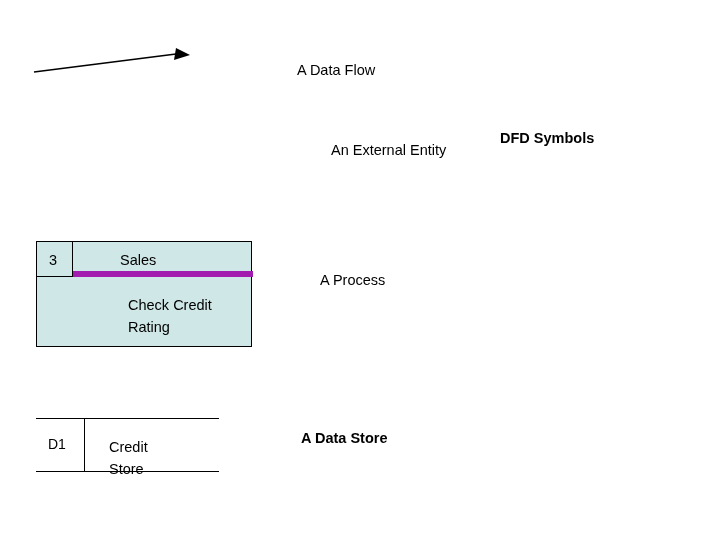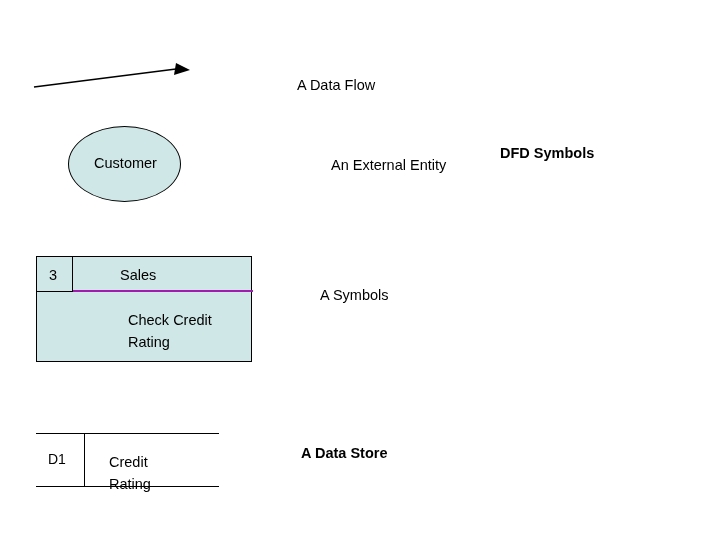--- a/index.html
+++ b/index.html
@@ -9,21 +9,21 @@
   body {
     width: 720px;
     height: 540px;
     background: #ffffff;
     font-family: "Liberation Sans", sans-serif;
     position: relative;
     overflow: hidden;
   }
   .stage {
     position: absolute;
-    left: 0; top: 15px;
+    left: 0; top: 0;
     width: 720px;
     height: 442px;
   }
   .lbl {
     position: absolute;
     font-size: 14.5px;
     color: #000000;
     white-space: pre;
     line-height: 18px;
   }
@@ -89,21 +89,21 @@
     left: 12px;
     top: 10px;
     font-size: 14.5px;
   }
   .process-name {
     position: absolute;
     left: 36px;
     top: 0;
     width: 180px;
     height: 35px;
-    border-bottom: 2px solid #a21caf;
+    border-bottom: 6px solid #a21caf;
     box-sizing: border-box;
   }
   .process-name span {
     position: absolute;
     left: 47px;
     top: 10px;
     font-size: 14.5px;
   }
   .process-desc {
     position: absolute;
@@ -168,40 +168,37 @@
   <div class="flow-arrow">
     <svg width="160" height="32" viewBox="0 0 160 32">
       <line x1="4" y1="26" x2="146" y2="8" stroke="#000000" stroke-width="1.6"></line>
       <polygon points="146,2 160,9 144,14" fill="#000000"></polygon>
     </svg>
   </div>
   <div class="lbl" style="left:297px; top:61px;">A Data Flow</div>
 
   <div class="lbl lbl-bold" style="left:500px; top:129px;">DFD Symbols</div>
 
-  <div class="entity-ellipse">
-    <div class="entity-text">Customer</div>
-  </div>
   <div class="lbl" style="left:287px; top:141px;margin-left:44px;">An External Entity</div>
 
   <div class="process-box">
     <div class="process-id">
       <span>3</span>
     </div>
     <div class="process-name">
       <span>Sales</span>
     </div>
     <div class="process-desc">Check Credit
 Rating</div>
   </div>
-  <div class="lbl" style="left:320px; top:271px;">A Symbols</div>
+  <div class="lbl" style="left:320px; top:271px;">A Process</div>
 
   <div class="store">
     <div class="store-top"></div>
     <div class="store-bottom"></div>
     <div class="store-divider"></div>
     <div class="store-id">D1</div>
     <div class="store-name">Credit
-Rating</div>
+Store</div>
   </div>
   <div class="lbl" style="left:301px; top:429px;font-weight:bold;">A Data Store</div>
 
 </div>
 
 </body></html>

